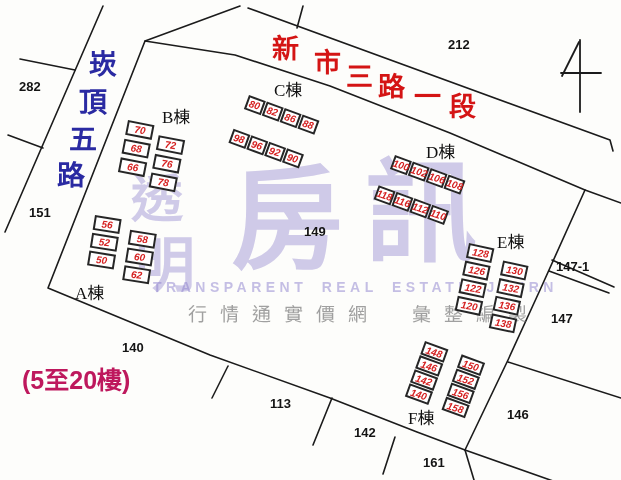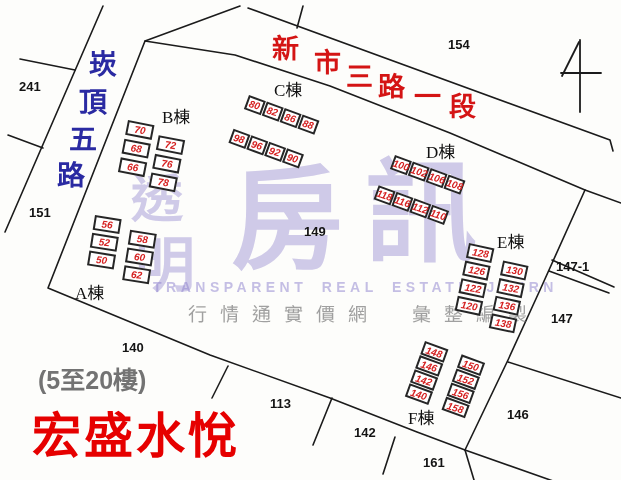--- a/index.html
+++ b/index.html
@@ -25,22 +25,22 @@
   .unum{font-size:10px;font-weight:bold;font-style:italic;color:#d52222;
         font-family:"Liberation Sans",sans-serif;transform:rotate(-3deg);}
   
   #labels{position:absolute;left:0;top:0;width:100%;height:100%;z-index:4;pointer-events:none;}
   .lot{position:absolute;font-size:13px;font-weight:bold;color:#141414;white-space:nowrap;}
   .street-char{position:absolute;font-weight:bold;line-height:1;white-space:nowrap;}
   .bldg-label{position:absolute;font-family:"Liberation Serif",serif;font-size:17px;color:#111;}
   .legend-title{position:absolute;left:546px;top:13px;font-size:19px;letter-spacing:5px;
                 color:#161616;font-weight:bold;z-index:4;}
   
-  .floors-note{position:absolute;left:38px;top:360px;font-size:25px;font-weight:bold;
-               color:#737373;z-index:5;white-space:nowrap;}
+  .floors-note{position:absolute;left:22px;top:360px;font-size:25px;font-weight:bold;
+               color:#be185d;z-index:5;white-space:nowrap;}
   .project-name{position:absolute;left:32px;top:396px;font-size:49px;font-weight:bold;
                 color:#e60000;letter-spacing:3px;z-index:5;white-space:nowrap;}
 </style>
 </head>
 <body>
 
 <div class="stage">
 
   <svg width="621" height="480" viewBox="0 0 621 480">
     <g stroke="#1b1b1b" stroke-width="1.6" fill="none" stroke-linecap="round" stroke-linejoin="round">
@@ -253,23 +253,23 @@
             <span class="unum">156</span>
           </div>
           <div class="unit" style="width: 25px; height: 14px;">
             <span class="unum">158</span>
           </div>
         </div>
       </div>
     </div>
 
   <div id="labels">
-      <span class="lot" style="left: 19px; top: 79px;">241</span>
+      <span class="lot" style="left: 19px; top: 79px;">282</span>
       <span class="lot" style="left: 29px; top: 205px;">151</span>
-      <span class="lot" style="left: 448px; top: 37px;">154</span>
+      <span class="lot" style="left: 448px; top: 37px;">212</span>
       <span class="lot" style="left: 304px; top: 224px;">149</span>
       <span class="lot" style="left: 556px; top: 259px;">147-1</span>
       <span class="lot" style="left: 551px; top: 311px;">147</span>
       <span class="lot" style="left: 507px; top: 407px;">146</span>
       <span class="lot" style="left: 122px; top: 340px;">140</span>
       <span class="lot" style="left: 270px; top: 396px;">113</span>
       <span class="lot" style="left: 354px; top: 425px;">142</span>
       <span class="lot" style="left: 423px; top: 455px;">161</span>
       <span class="street-char" style="left: 89px; top: 51px; color: rgb(42, 42, 162); font-size: 28px;">崁</span>
       <span class="street-char" style="left: 79px; top: 89px; color: rgb(42, 42, 162); font-size: 28px;">頂</span>
@@ -284,14 +284,13 @@
       <span class="bldg-label" style="left: 75px; top: 279px;">A棟</span>
       <span class="bldg-label" style="left: 162px; top: 103px;">B棟</span>
       <span class="bldg-label" style="left: 274px; top: 76px;">C棟</span>
       <span class="bldg-label" style="left: 426px; top: 138px; text-align: right;">D棟</span>
       <span class="bldg-label" style="left: 497px; top: 228px;">E棟</span>
       <span class="bldg-label" style="left: 408px; top: 404px;">F棟</span>
     </div>
 
 
   <span class="floors-note">(5至20樓)</span>
-  <span class="project-name">宏盛水悅</span>
 </div>
 
 </body></html>

